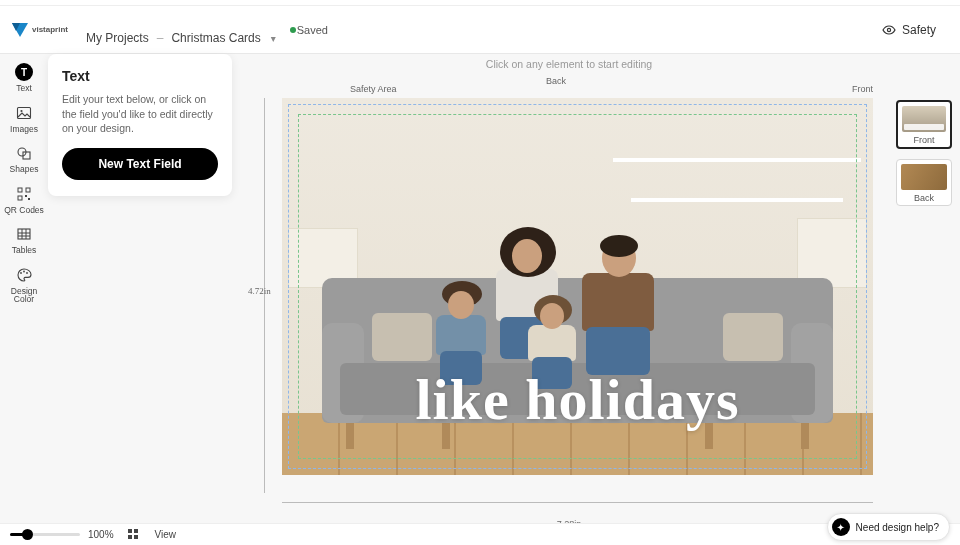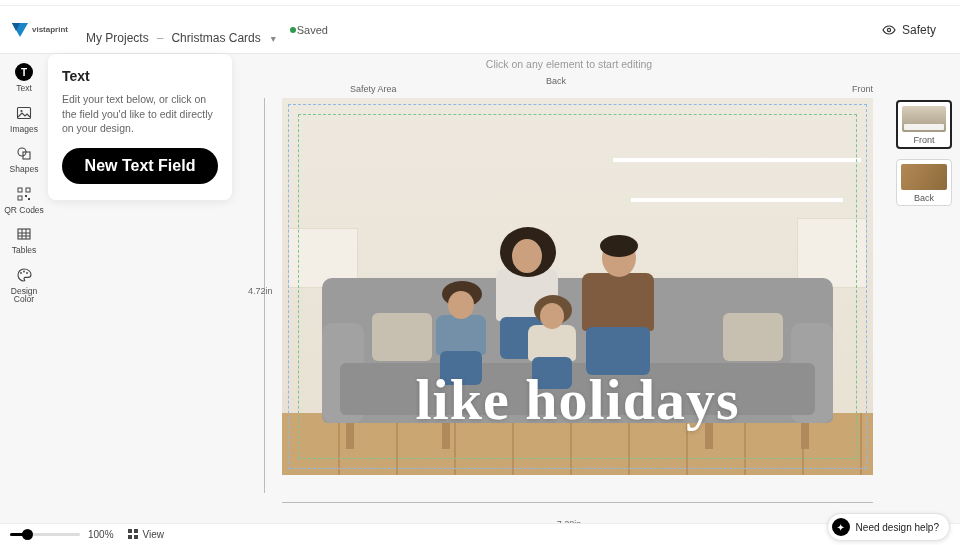--- a/index.html
+++ b/index.html
@@ -21,30 +21,30 @@
 
   .left-tools { position: absolute; left: 0; top: 0; width: 48px; display: flex; flex-direction: column; align-items: center; padding-top: 8px; gap: 10px; }
   .tool { display: flex; flex-direction: column; align-items: center; gap: 2px; cursor: pointer; width: 48px; }
   .tool .ic { width: 20px; height: 20px; display: flex; align-items: center; justify-content: center; }
   .tool .lbl { font-size: 8.5px; color: #444; line-height: 1; text-align: center; }
   .tool.active .ic-circle { width: 18px; height: 18px; border-radius: 50%; background: #000; color: #fff; display: flex; align-items: center; justify-content: center; font-size: 10px; font-weight: 700; }
 
   .text-panel { position: absolute; left: 48px; top: 0; width: 184px; background: #fff; border-radius: 8px; box-shadow: 0 2px 10px rgba(0,0,0,0.08); padding: 14px 14px 16px; }
   .text-panel h3 { font-size: 14px; font-weight: 700; margin-bottom: 8px; }
   .text-panel p { font-size: 10.5px; color: #666; line-height: 1.4; margin-bottom: 12px; }
-  .new-text-btn { width: 100%; background: #000; color: #fff; border-radius: 22px; padding: 9px 0; font-size: 16px; font-weight: 600; text-align: center; cursor: pointer; }
+  .new-text-btn { width: 100%; background: #000; color: #fff; border-radius: 22px; padding: 9px 0; font-size: 12px; font-weight: 600; text-align: center; cursor: pointer; }
 
   .canvas-area { position: absolute; left: 250px; top: 0; right: 72px; bottom: 0; }
   .hint { text-align: center; font-size: 10.5px; color: #999; padding-top: 4px; }
 
   .ruler-label { position: absolute; font-size: 9px; color: #666; }
   .ruler-safety { left: 100px; top: 30px; }
   .ruler-bleed  { left: 296px; top: 22px; }
   .ruler-front  { right: 15px; top: 30px; }
-  .dim-h { position: absolute; left: -2px; top: 232px; font-size: 9px; color: #666; }
+  .dim-h { position: absolute; left: -2px; top: 232px; font-size: 9px; color: #666; font-family: Liberation Serif, serif; }
   .dim-w { position: absolute; left: 50%; transform: translateX(-50%); bottom: -6px; font-size: 9px; color: #666; }
 
   .v-rule { position: absolute; left: 14px; top: 44px; bottom: 30px; width: 1px; background: #bbb; }
   .h-rule { position: absolute; left: 32px; right: 15px; bottom: 20px; height: 1px; background: #bbb; }
 
   .card { position: absolute; left: 32px; top: 44px; right: 15px; height: 377px; background: #dcd3c3; overflow: hidden; }
   .bleed-border { position: absolute; inset: 6px; border: 1px dashed #8fb6e8; pointer-events: none; }
   .safety-border { position: absolute; inset: 16px; border: 1px dashed #79c58c; pointer-events: none; }
 
   
@@ -104,21 +104,21 @@
   .page-th .pl { font-size: 9px; color: #555; padding-top: 3px; }
   .thumb.front { background: linear-gradient(#d8ceba,#a59a86); position: relative; overflow: hidden; }
   .thumb.front::after { content: ""; position: absolute; left: 2px; right: 2px; bottom: 2px; height: 6px; background: rgba(255,255,255,0.85); border-radius: 1px; }
   .thumb.back { background: linear-gradient(120deg,#b28954,#8d6a3c); }
 
   .bottom-bar { position: absolute; left: 0; right: 0; bottom: 0; height: 22px; background: #fff; border-top: 1px solid #eee; display: flex; align-items: center; padding: 0 10px; font-size: 10px; color: #444; gap: 14px; }
   .zoom { display: flex; align-items: center; gap: 8px; }
   .zoom-track { width: 70px; height: 3px; background: #ddd; border-radius: 2px; position: relative; }
   .zoom-fill { position: absolute; left: 0; top: 0; height: 3px; width: 14px; background: #000; border-radius: 2px; }
   .zoom-knob { position: absolute; left: 12px; top: -4px; width: 11px; height: 11px; border-radius: 50%; background: #000; }
-  .view-btn { display: flex; align-items: center; gap: 4px; cursor: pointer; }
+  .view-btn { display: flex; align-items: center; gap: 16px; cursor: pointer; }
 
   .help-pill { position: absolute; right: 10px; bottom: 4px; background: #fff; border: 1px solid #e4e4e4; border-radius: 14px; box-shadow: 0 1px 4px rgba(0,0,0,0.12); padding: 4px 10px 4px 4px; display: flex; align-items: center; gap: 6px; font-size: 10px; cursor: pointer; }
   .help-pill .dot { width: 18px; height: 18px; border-radius: 50%; background: #000; color: #fff; display: flex; align-items: center; justify-content: center; font-size: 10px; }
 </style>
 </head>
 <body>
 
 <div class="top-border"></div>
 
 <div class="header">

